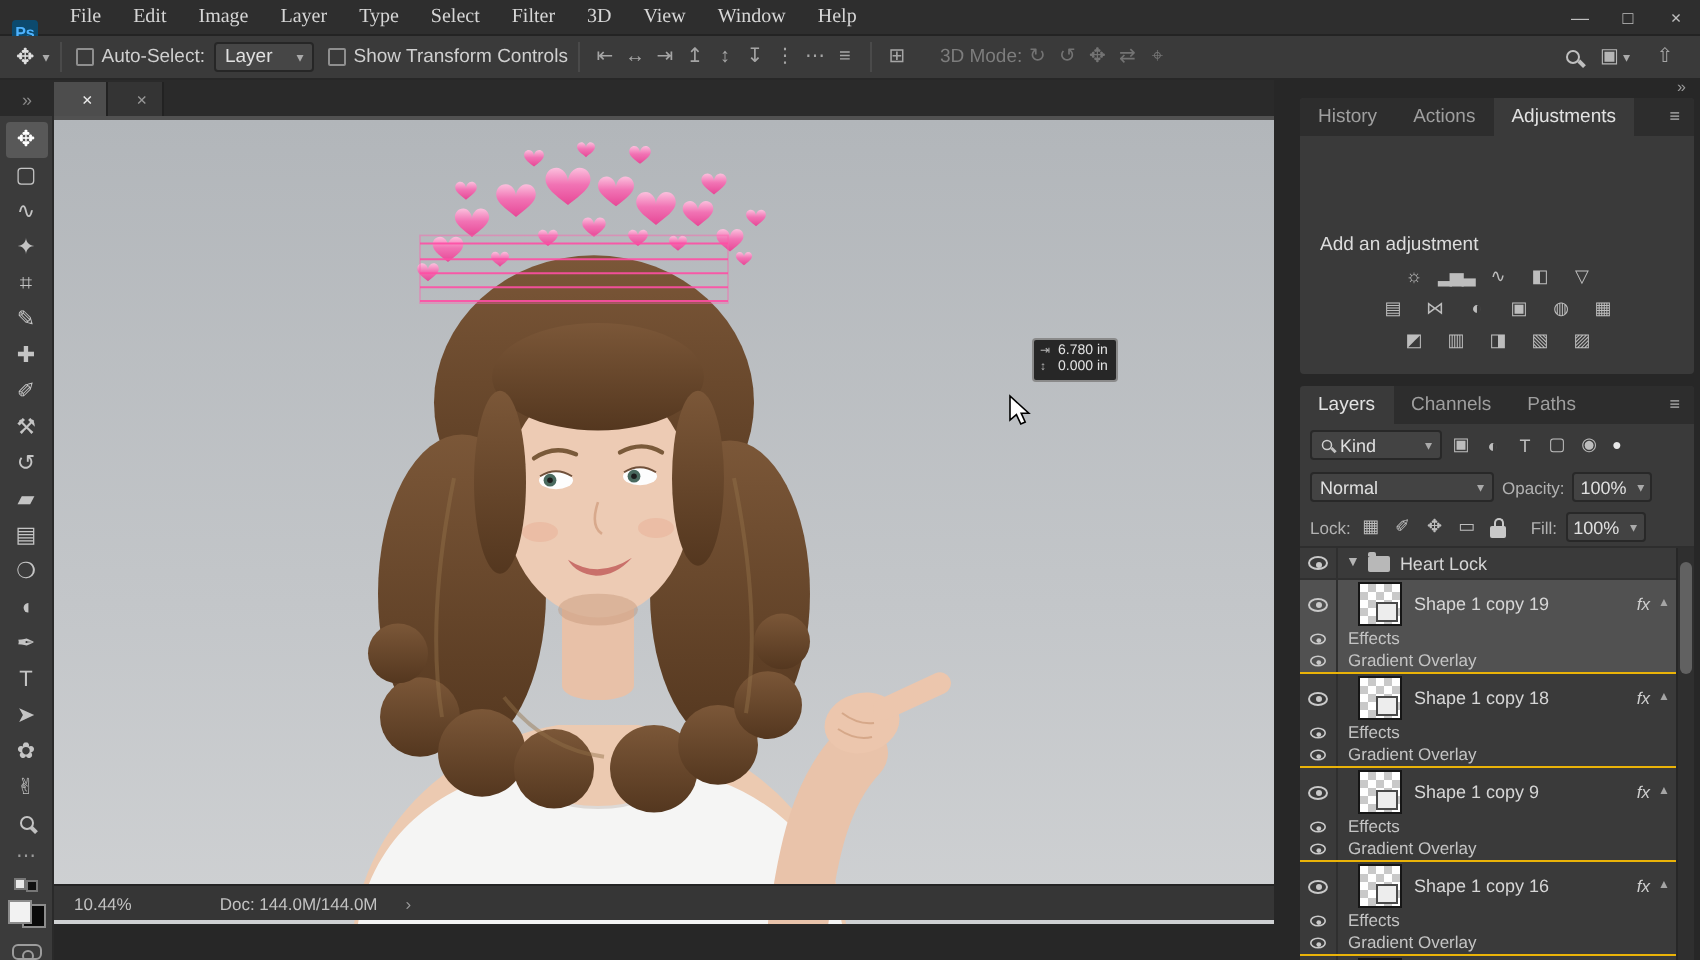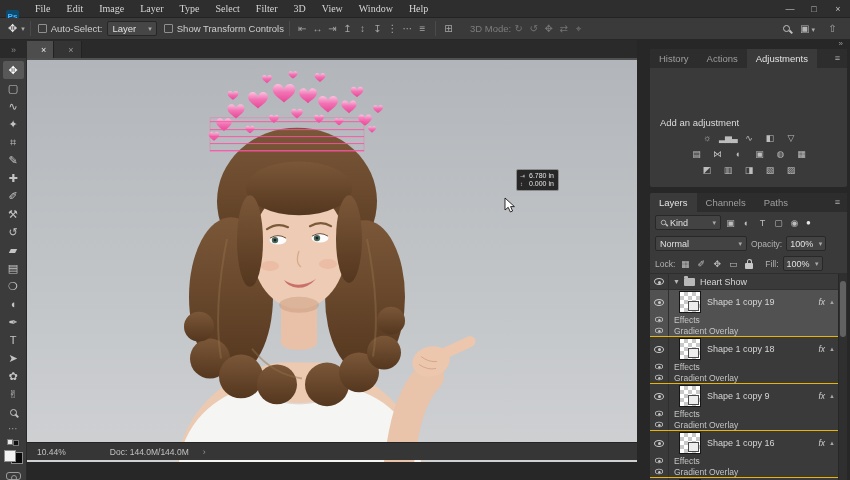--- a/index.html
+++ b/index.html
@@ -114,21 +114,21 @@
   .lblock.sel { background:#515151; }
   .lmain { display:flex; align-items:center; height:24px; font-size:9px; color:#d6d6d6; }
   .thumb { position:relative; width:22px; height:22px; margin-left:10px; border:1px solid #161616;
     background-image:linear-gradient(45deg,#c9c9c9 25%,transparent 25%,transparent 75%,#c9c9c9 75%),
                      linear-gradient(45deg,#c9c9c9 25%,#ffffff 25%,#ffffff 75%,#c9c9c9 75%);
     background-size:8px 8px; background-position:0 0,4px 4px; flex:0 0 auto; }
   .thumb::after { content:""; position:absolute; right:1px; bottom:1px; width:9px; height:8px; background:#ededed; border:1px solid #4a4a4a; }
   .lname { margin-left:6px; white-space:nowrap; }
   .lfx { margin-left:auto; font-style:italic; font-size:8.5px; color:#cfcfcf; }
   .lchev { width:14px; text-align:center; font-size:6px; color:#a5a5a5; margin-right:8px; }
-  .lsub { display:flex; align-items:center; height:11px; font-size:8.5px; color:#c4c4c4; }
+  .lsub { display:flex; align-items:flex-start; height:11px; font-size:8.5px; color:#c4c4c4; }
   .lsub .icon-eye { transform:scale(.8); }
   .lsub .eyecell { justify-content:center; }
   .sub-ind1 { margin-left:24px; } .sub-ind2 { margin-left:38px; }
   .lsub .txt { margin-left:5px; white-space:nowrap; }
   .scrollbar { position:absolute; right:0; top:0; bottom:0; width:9px; background:#2f2f2f; border-left:1px solid #272727; }
   .scrollbar .sthumb { position:absolute; top:7px; left:1px; width:6px; height:56px; background:#616161; border-radius:3px; }
   .lbottom { display:flex; align-items:center; justify-content:flex-end; gap:11px; height:19px;
     border-top:1px solid #2e2e2e; padding:0 10px; }
   .lb-icon { font-size:9.5px; color:#b2b2b2; }
   .lb-icon.dim { color:#787878; }
@@ -558,21 +558,21 @@
           <span class="caret">▾</span>
         </div>
       </div>
       <div class="layers-list">
         <div class="grow">
           <span class="eyecell">
               <span class="icon-eye"></span>
             </span>
           <span class="gchev">▼</span>
           <span class="icon-folder"></span>
-          <span>Heart Show</span>
+          <span>Heart Lock</span>
         </div>
 
           <div class="lblock sel">
             <div class="lmain">
               <span class="eyecell">
                 <span class="icon-eye"></span>
               </span>
               <span class="thumb"></span>
               <span class="lname">Shape 1 copy 19</span>
               <span class="lfx">fx</span>

